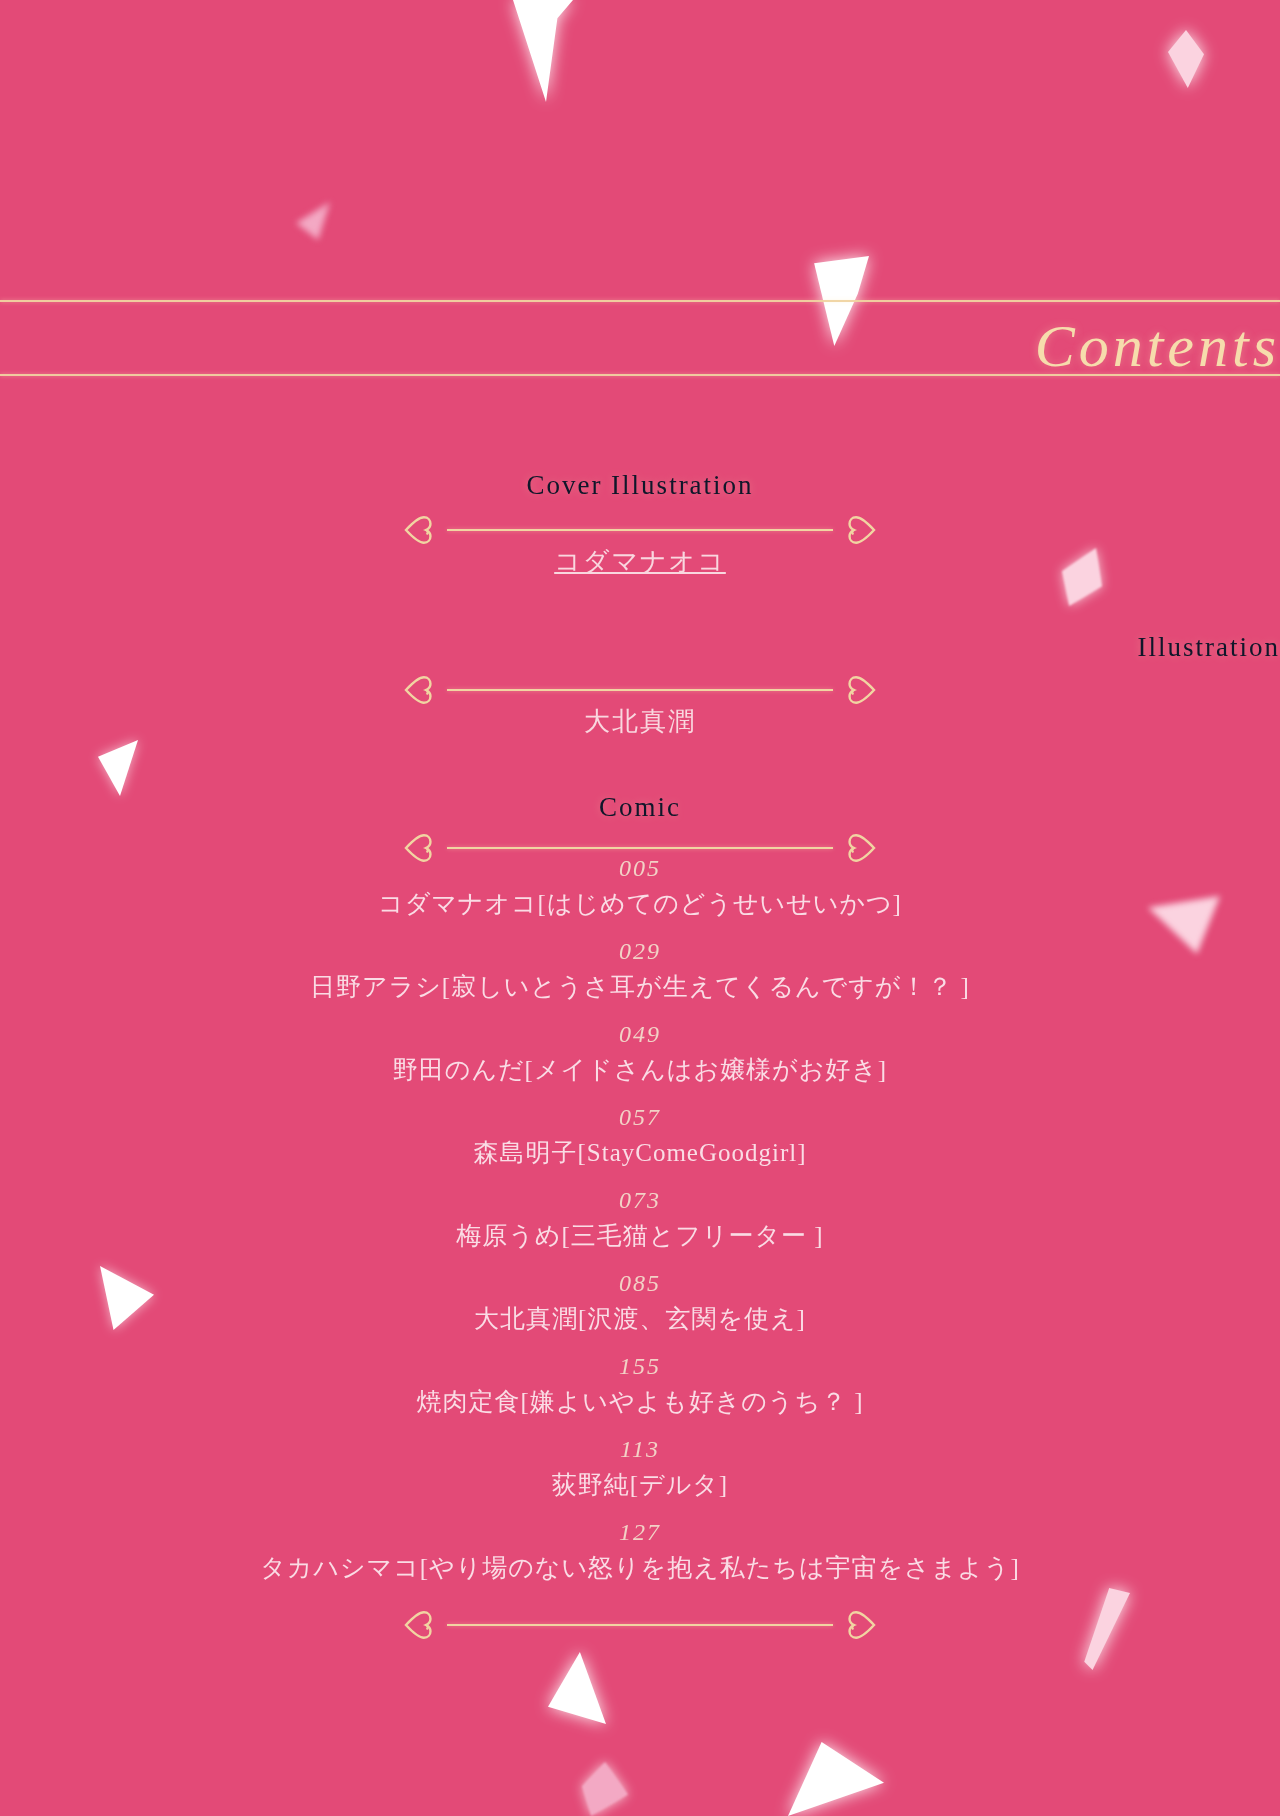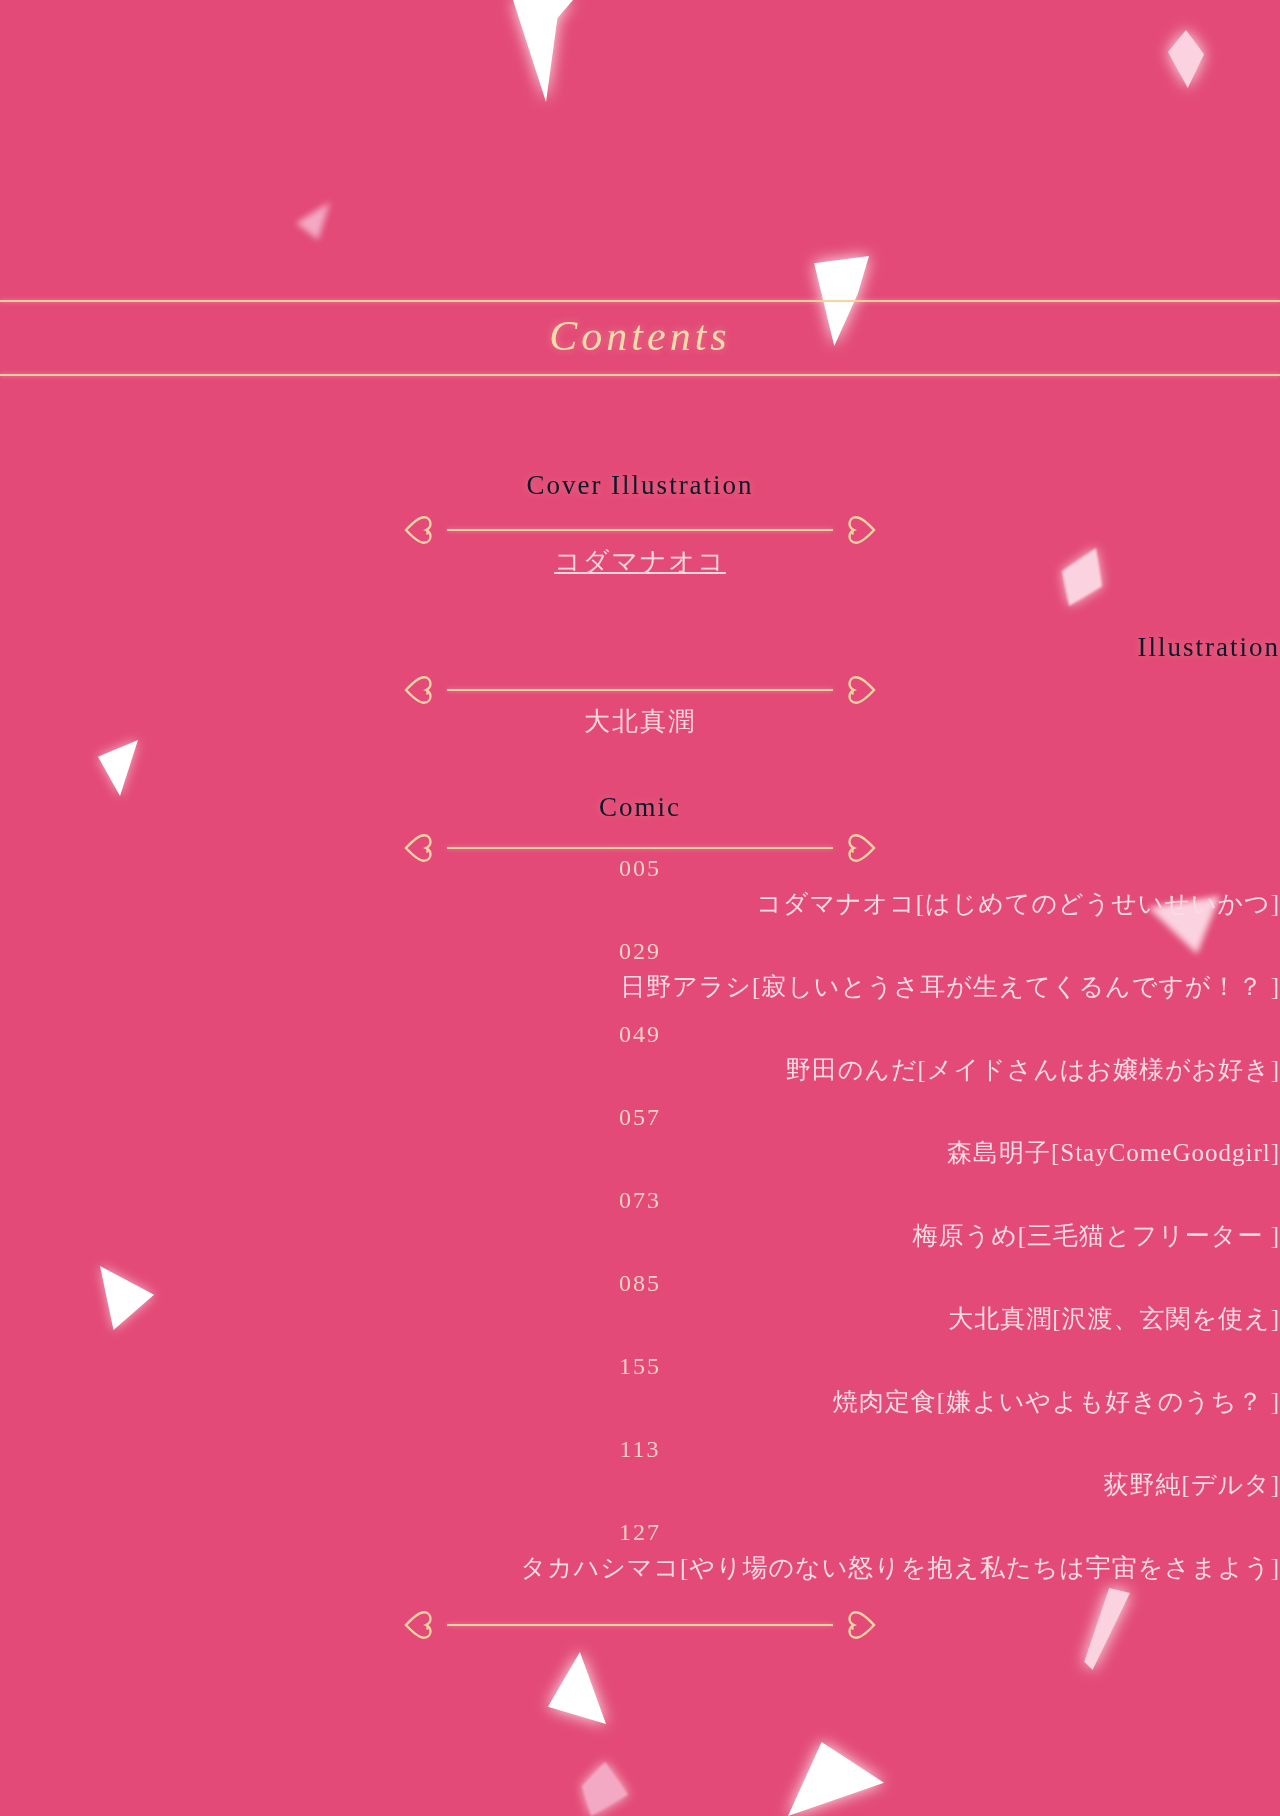--- a/index.html
+++ b/index.html
@@ -11,21 +11,21 @@
   }
 
   
   .rule { position:absolute; left:0; right:0; height:2px; background:#F1D4A2; opacity:.95;
           box-shadow:0 0 4px rgba(255,235,190,.45); }
   .rule.top { top:300px; }
   .rule.bottom { top:374px; }
 
   .contents-title {
     position:absolute; top:312px; left:0; width:100%;
-    text-align:center; font-style:italic; font-size:42px; letter-spacing:4px;
+    text-align:right; font-style:italic; font-size:60px; letter-spacing:4px;
     color:#F6DCAC; text-shadow:0 0 8px rgba(255,230,180,.35);
   }
 
   .section-heading {
     position:absolute; left:0; width:100%;
     text-align:center; font-size:27px; letter-spacing:2px;
     color:#0f172a; text-shadow:0 0 8px rgba(255,230,180,.3);
   }
   .heading-cover { top:470px; }
   .heading-illust { top:632px;text-align:right; }
@@ -42,24 +42,24 @@
 
   .artist {
     position:absolute; left:0; width:100%;
     text-align:center; font-size:26px; letter-spacing:2px; color:#F9D7DF;
   }
   .artist-cover { top:544px;text-decoration:underline; }
   .artist-illust { top:704px; }
 
   .entries { position:absolute; top:856px; left:0; width:100%; }
   .entry { height:83px; text-align:center; }
-  .entry .num { font-size:24px; letter-spacing:2px;
+  .entry .num { font-size:24px; font-style:italic; letter-spacing:2px;
                 color:#F2D2C6; line-height:1; }
   .entry .credit { margin-top:9px; font-size:25px; letter-spacing:1px;
-                   color:#FADCE5; line-height:1.2;text-align:right; }
+                   color:#FADCE5; line-height:1.2; }
 
   
   .confetti { position:absolute; pointer-events:none; }
   .confetti i { display:block; width:100%; height:100%; }
   .glow-white { filter:drop-shadow(0 0 8px rgba(255,255,255,.9)); }
   .glow-soft  { filter:drop-shadow(0 0 6px rgba(255,255,255,.6)); }
   .blur-1 { filter:blur(1px) drop-shadow(0 0 6px rgba(255,255,255,.7)); }
   .blur-2 { filter:blur(3px); }
   .c-white i { background:#FFFFFF; }
   .c-pale  i { background:#FBD3E0; }

